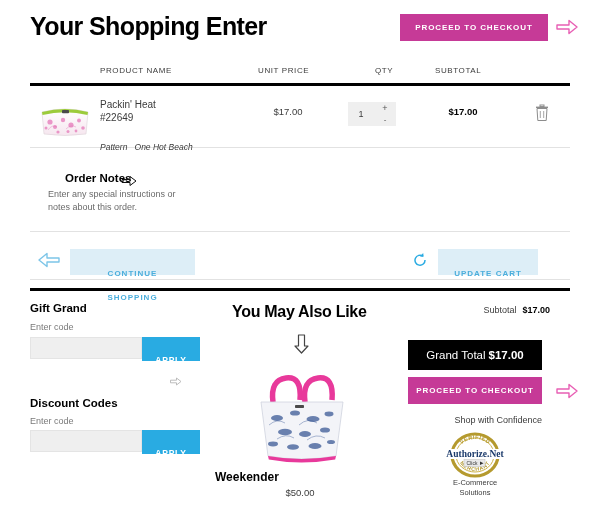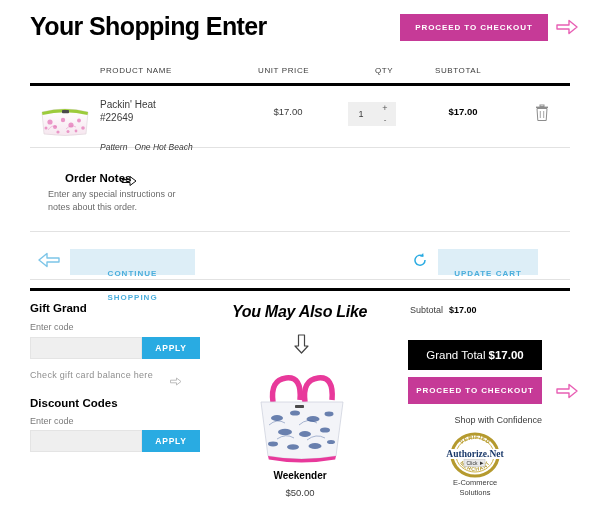--- a/index.html
+++ b/index.html
@@ -173,57 +173,57 @@
   .code-input {
     position: absolute; height: 22px; background: #efefef;
     border: 1px solid #e4e4e4; padding: 0 7px;
     font-size: 9px; color: #3b3b3b;
     font-family: "Liberation Sans", sans-serif;
   }
   .btn-apply {
     position: absolute; height: 22px; width: 58px;
     background: #29abe2; border: 0; color: #ffffff;
     font-size: 8.5px; font-weight: 700; letter-spacing: 0.8px;
-    text-align: center; line-height: 22px; cursor: pointer; padding: 0;
+    text-align: center; line-height: 22px; cursor: pointer; padding: 12px;
     font-family: "Liberation Sans", sans-serif;
   }
   .balance-link {
     position: absolute; left: 30px; top: 370px;
     font-size: 9px; color: #8f8f8f; letter-spacing: 0.3px;
     text-decoration: none; white-space: nowrap; cursor: pointer;
   }
   .balance-arrow {
     position: absolute; left: 170px; top: 372px; width: 12px; height: 9px;
   }
 
   
   .upsell-title {
     position: absolute; left: 232px; top: 303px;
     font-size: 16px; font-weight: 700; color: #000;
-    letter-spacing: -0.3px; white-space: nowrap; font-style: italic;
+    letter-spacing: -0.3px; white-space: nowrap;
   }
   .arrow-down-outline {
     position: absolute; left: 294px; top: 334px; width: 15px; height: 20px;
   }
   .upsell-img {
     position: absolute; left: 243px; top: 362px; width: 116px; height: 104px;
   }
   .upsell-name {
     position: absolute; left: 215px; top: 470px; width: 170px;
-    text-align: center; font-size: 10px; font-weight: 700; color: #000;
+    text-align: left; font-size: 12px; font-weight: 700; color: #000;
   }
   .upsell-price {
     position: absolute; left: 215px; top: 487px; width: 170px;
     text-align: center; font-size: 9.5px; color: #3b3b3b;
   }
 
   
   .subtotal-row {
     position: absolute; left: 410px; top: 305px; width: 140px;
-    text-align: left; font-size: 9px; color: #3b3b3b; white-space: nowrap;
+    text-align: right; font-size: 9px; color: #3b3b3b; white-space: nowrap;
   }
   .subtotal-row b { font-weight: 700; color: #000; margin-left: 6px; }
   .grand-total {
     position: absolute; left: 408px; top: 340px; width: 134px; height: 30px;
     background: #000000; color: #ffffff;
     font-size: 11.5px; line-height: 30px; text-align: center; white-space: nowrap;
   }
   .grand-total b { font-weight: 700; margin-left: 3px; }
   .btn-checkout-bottom {
     position: absolute; left: 408px; top: 377px;
@@ -350,21 +350,20 @@
     </span>
     <button class="btn-soft btn-update">UPDATE CART</button>
   </div>
 
   <div class="big-divider"></div>
 
   <div class="sec-title" style="left:30px; top:302px;">Gift Grand</div>
   <div class="sec-label" style="left:30px; top:322px;">Enter code</div>
   <input class="code-input" style="left: 30px; top: 337px; width: 112px;" placeholder="">
   <button class="btn-apply" style="left:142px; top:337px;">APPLY</button>
-  <a class="balance-link">Check gift card balance here</a>
   <span class="balance-arrow">
     <svg viewBox="0 0 12 9">
         <path d="M0.5 3.2 H6.5 V1 L11 4.5 L6.5 8 V5.8 H0.5 Z" fill="none" stroke="#b5b5b5" stroke-width="0.9"></path>
       </svg>
   </span>
 
   <div class="sec-title" style="left:30px; top:397px;">Discount Codes</div>
   <div class="sec-label" style="left:30px; top:416px;">Enter code</div>
   <input class="code-input" style="left: 30px; top: 430px; width: 112px;" placeholder="">
   <button class="btn-apply" style="left:142px; top:430px;">APPLY</button>

